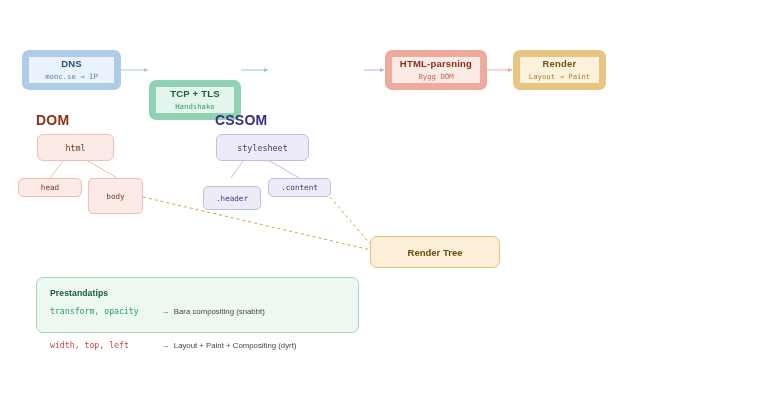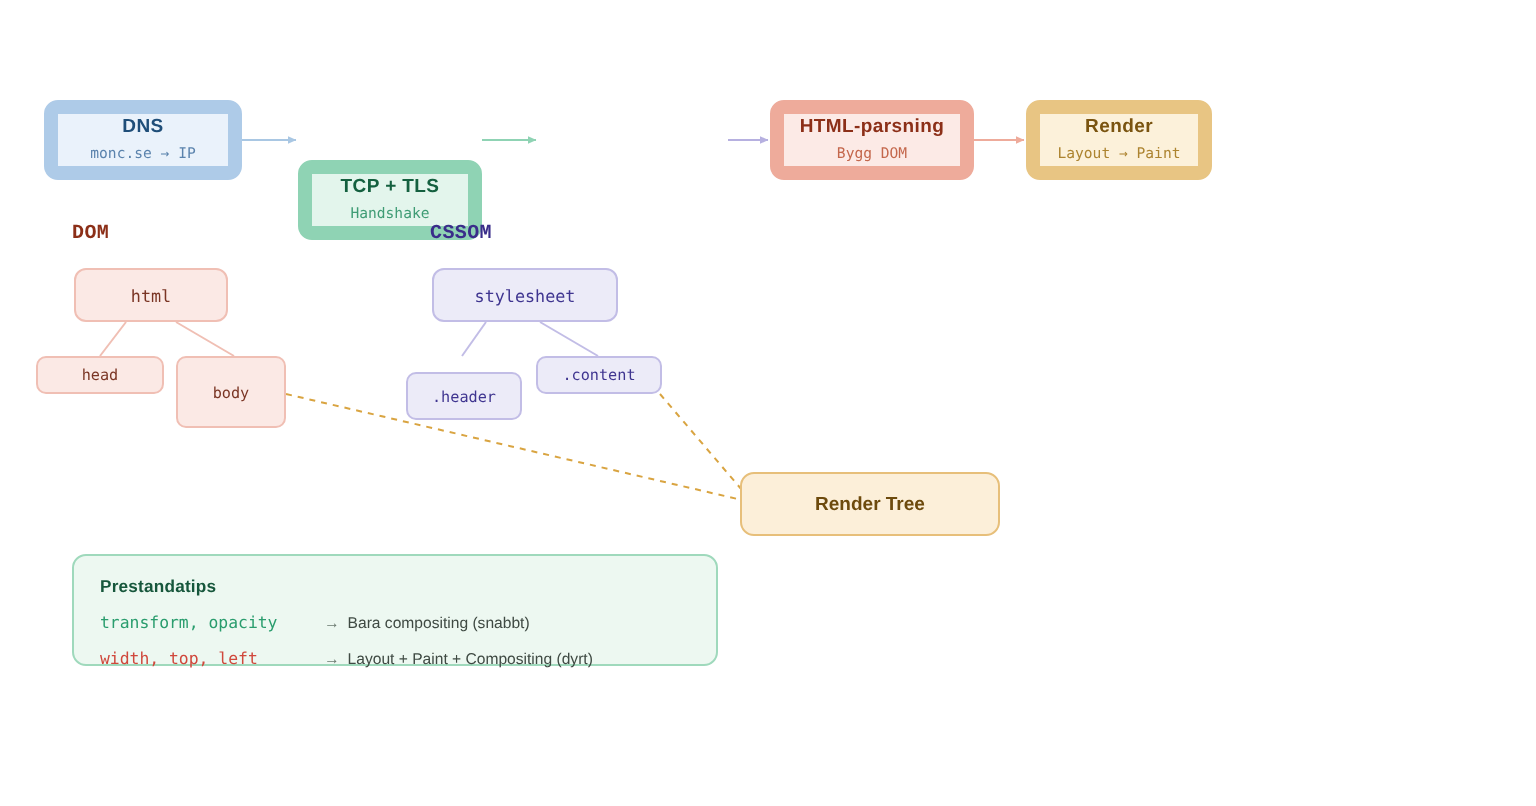--- a/index.html
+++ b/index.html
@@ -57,25 +57,24 @@
   .stage-sub {
     font-family: "DejaVu Sans Mono", "Liberation Mono", monospace;
     font-size: 7.3px;
     line-height: 1.1;
     white-space: nowrap;
   }
 
   
   .section-label {
     position: absolute;
-    font-size: 10px;
+    font-size: 14px;
     font-weight: bold;
     letter-spacing: 0.2px;
     white-space: nowrap;
-    font-family: Liberation Mono, monospace;
   }
 
   
   .node {
     position: absolute;
     box-sizing: border-box;
     border-radius: 6px;
     border: 1px solid #cccccc;
     display: flex;
     align-items: center;
@@ -111,21 +110,21 @@
   }
   .tips-title {
     font-size: 8.6px;
     font-weight: bold;
     margin-bottom: 9px;
     letter-spacing: 0.1px;
   }
   .tip-row {
     display: flex;
     align-items: baseline;
-    margin-bottom: 8px;
+    margin-bottom: 24px;
     line-height: 1.1;
   }
   .tip-row:last-child { margin-bottom: 0; }
   .tip-code {
     font-family: "DejaVu Sans Mono", "Liberation Mono", monospace;
     font-size: 8.2px;
     width: 112px;
     flex: 0 0 112px;
     white-space: nowrap;
   }

